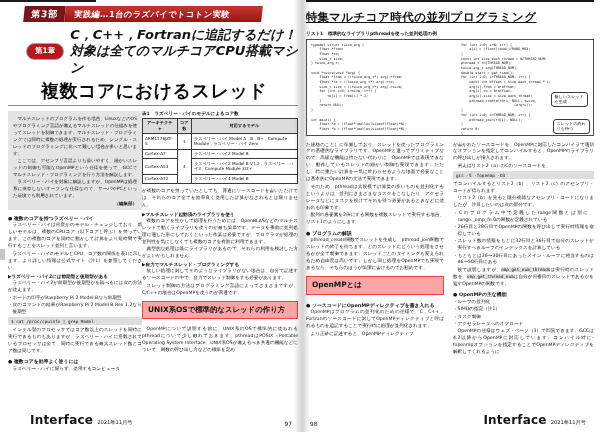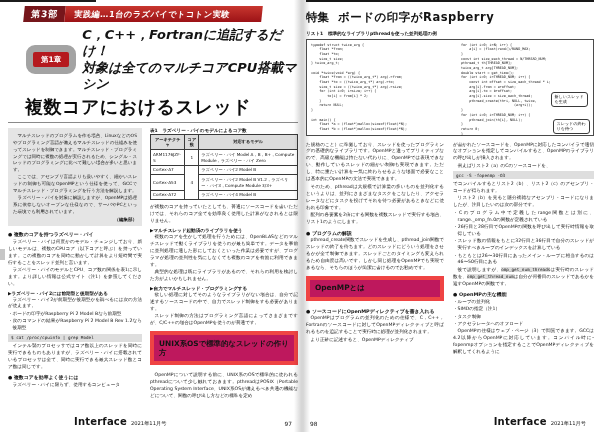--- a/index.html
+++ b/index.html
@@ -13,72 +13,72 @@
 
   .page{position:absolute;overflow:hidden;}
   .page-left{left:8px;top:2px;width:290px;height:428px;}
   .page-right{left:306px;top:0;width:288px;height:430px;border-top:2px solid #161616;}
 
   
   .banner{display:flex;align-items:stretch;width:238px;margin:4px 0 0 16px;transform:skewX(-6deg);height:16px;}
   .part-label{background:#76161b;color:#fff;font-weight:bold;font-size:9px;display:flex;align-items:center;padding:0 7px;letter-spacing:1px;}
   .part-title{background:linear-gradient(180deg,#c8372f,#9c1216);color:#fff;font-weight:bold;font-size:8.2px;display:flex;align-items:center;padding:0 9px;flex:1;letter-spacing:0.5px;}
   .chap-row{display:flex;align-items:center;gap:6px;margin:5px 0 0 18px;}
-  .chap-badge{background:#b5191e;border:7px solid #a3a3a3;color:#fff;font-weight:bold;font-size:7.5px;border-radius:9px;padding:2.5px 8px;white-space:nowrap;}
+  .chap-badge{background:#b5191e;border:1px solid #a3a3a3;color:#fff;font-weight:bold;font-size:7.5px;border-radius:9px;padding:2.5px 8px;white-space:nowrap;}
   .chap-lines{font-weight:bold;font-size:13px;line-height:1.25;font-style:italic;}
-  .big-title{margin:4px 0 0 17px;font-size:18px;font-weight:800;line-height:1.2;letter-spacing:0.5px;color:#0c0c0c;}
+  .big-title{margin:4px 0 0 33px;font-size:18px;font-weight:800;line-height:1.2;letter-spacing:0.5px;color:#0c0c0c;}
   .author{font-size:6.4px;font-weight:bold;text-align:right;padding-right:76px;margin-top:3px;}
   .hrule{border-top:1px solid #8a8a8a;margin-top:4px;}
 
   
-  .lcols{display:flex;gap:8px;margin-top:5px;height:288px;overflow:hidden;}
+  .lcols{display:flex;margin-top:5px;height:288px;overflow:hidden;}
   .lc1{width:134px;overflow:hidden;}
   .lc2{flex:1;overflow:hidden;}
   .rcols{display:flex;gap:9px;margin-top:6px;height:256px;overflow:hidden;}
   .rc1{width:138px;overflow:hidden;}
   .rc2{flex:1;overflow:hidden;}
 
   .lead{background:#e5e5e5;padding:5px 5px 4px;margin-bottom:5px;}
   .lead-text{font-size:4.5px;line-height:1.55;white-space:pre-line;text-align:justify;}
   .lead-credit{font-size:4.5px;font-weight:bold;text-align:right;margin-top:1px;}
 
   .p{font-size:4.6px;line-height:1.52;text-indent:4.6px;text-align:justify;margin-bottom:0.5px;}
   .cont{text-indent:0;}
   .h{font-size:4.9px;font-weight:bold;margin:3.5px 0 1.5px;}
   .h2{font-size:4.6px;font-weight:bold;margin:2.5px 0 1px;}
   .li{font-size:4.6px;line-height:1.5;text-align:justify;padding-left:4.6px;text-indent:-4.6px;margin-bottom:0.5px;}
   .codeline{font-family:"DejaVu Sans Mono","Liberation Mono",monospace;font-size:4.3px;background:#dedede;padding:1.5px 3px;margin:1.5px 0;}
   .ic{font-family:"DejaVu Sans Mono","Liberation Mono",monospace;background:#dedede;font-size:4.3px;}
 
-  .bigbox{border:4px solid #ef4444;padding:3.5px 5px;font-size:7.4px;font-weight:bold;line-height:1.3;margin:4px 0 7px;background:#be185d;}
+  .bigbox{border:1px solid #ef4444;padding:3.5px 5px;font-size:7.4px;font-weight:bold;line-height:1.3;margin:4px 0 7px;background:#fca5a5;}
 
   
   .tbl-caption{font-size:4.6px;font-weight:bold;margin-bottom:1.5px;}
   table.tbl{width:100%;border-collapse:collapse;margin-bottom:4px;}
   .tbl th,.tbl td{border:0.7px solid #3a3a3a;font-size:4.2px;line-height:1.35;padding:1.5px 2px;vertical-align:middle;}
   .tbl th{background:#dcdcdc;text-align:center;font-weight:bold;}
   .tbl td.num{text-align:center;}
 
   
-  .toku-row{display:flex;align-items:baseline;gap:9px;margin-top:8px;}
+  .toku-row{display:flex;align-items:baseline;gap:0;margin-top:8px;text-decoration:underline;}
   .toku{font-size:11.5px;font-weight:800;}
   .rtitle{font-size:11.5px;font-weight:800;letter-spacing:0.5px;}
   .list-caption{font-size:4.6px;font-weight:bold;margin-top:6px;}
 
   .codebox{position:relative;border:1px solid #4a4a4a;margin-top:2.5px;height:97px;display:flex;gap:8px;padding:3px 4px;background:#fff;}
   .codebox pre{font-family:"DejaVu Sans Mono","Liberation Mono",monospace;font-size:3.4px;line-height:1.38;white-space:pre;}
   .code-left{width:142px;}
   .code-right{flex:1;}
   .callout{position:absolute;border:0.8px solid #3a3a3a;border-radius:3px;background:#fff;font-size:4.1px;line-height:1.3;padding:1.5px 2.5px;width:37px;}
   .callout1{right:5px;top:52px;}
   .callout2{right:3px;top:79px;}
 
   
   .footer{position:absolute;bottom:3px;left:0;width:100%;font-size:5.2px;display:flex;align-items:baseline;}
-  .brand{font-weight:800;font-size:10px;letter-spacing:0.2px;margin-left:44px;}
+  .brand{font-weight:800;font-size:12px;letter-spacing:0.2px;}
   .issue{margin-left:4px;}
   .pageno{font-size:5.8px;}
   .fl-left{position:absolute;left:22px;bottom:0;}
   .fl-right{position:absolute;right:6px;bottom:0;}
   .fr-left{position:absolute;left:4px;bottom:0;}
   .fr-right{position:absolute;right:8px;bottom:0;}
 </style>
 </head>
 <body>
 
@@ -173,21 +173,21 @@
       </span>
       <span class="fl-right pageno">97</span>
     </div>
   </div>
 
   <div class="gutter"></div>
 
   <div class="page page-right">
     <div class="toku-row">
       <span class="toku">特集</span>
-      <span class="rtitle">ボードの印字がRaspberry</span>
+      <span class="rtitle">マルチコア時代の並列プログラミング</span>
     </div>
 
     <div class="list-caption">リスト1　標準的なライブラリpthreadを使った並列処理の例</div>
 
     <div class="codebox">
       <pre class="code-left">typedef struct twice_arg {
     float *from;
     float *to;
     size_t size;
 } twice_arg_t;

